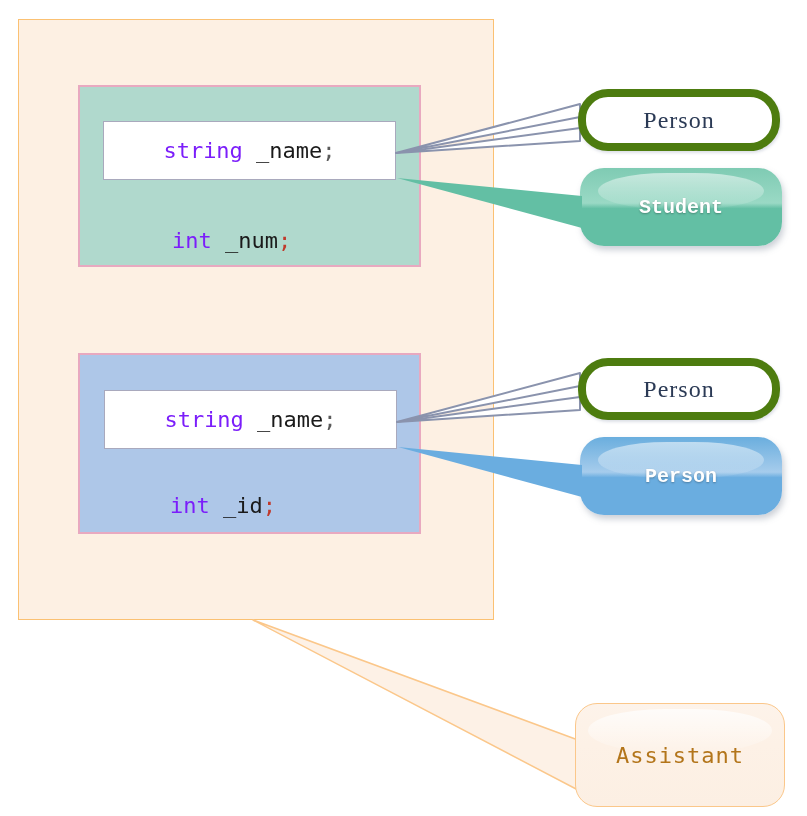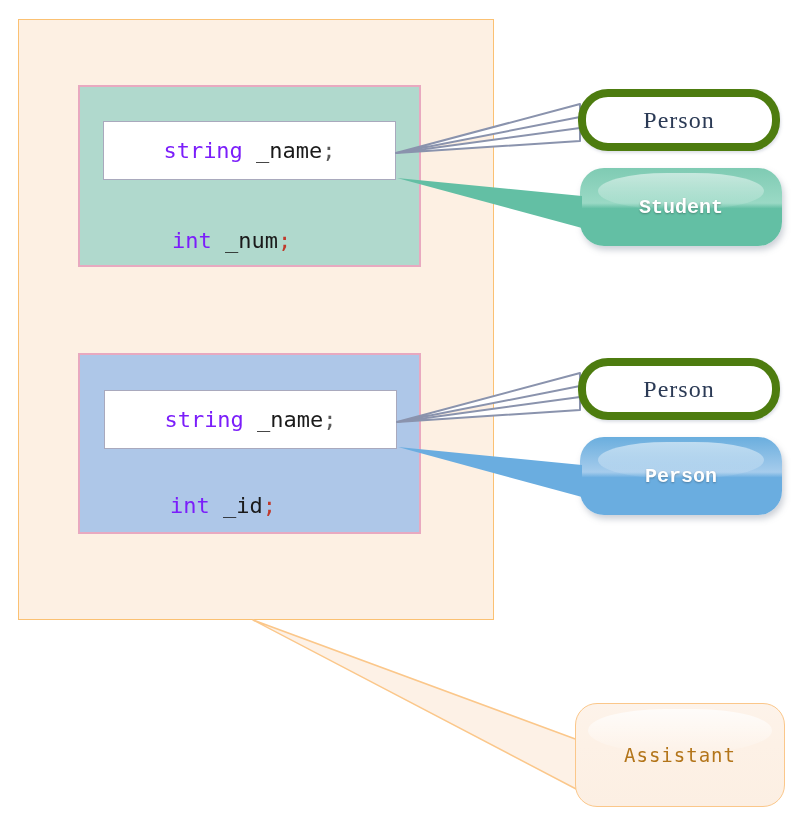--- a/index.html
+++ b/index.html
@@ -183,21 +183,21 @@
     height: 100%;
   }
 
   .callout-assistant {
     left: 575px; top: 703px; width: 208px; height: 102px;
     background: linear-gradient(to bottom, #fdf3ea 0%, #fdf1e6 40%, #fcefe3 100%);
     border: 1.5px solid #fbc78a;
     border-radius: 22px;
     color: #b3751a;
     font-family: "DejaVu Sans Mono", monospace;
-    font-size: 19px;
+    font-size: 22px;
     letter-spacing: 1px;
     position: absolute;
     display: flex;
     align-items: center;
     justify-content: center;
     overflow: hidden;
     z-index: 7;
   }
   .assistant-gloss {
     position: absolute;

